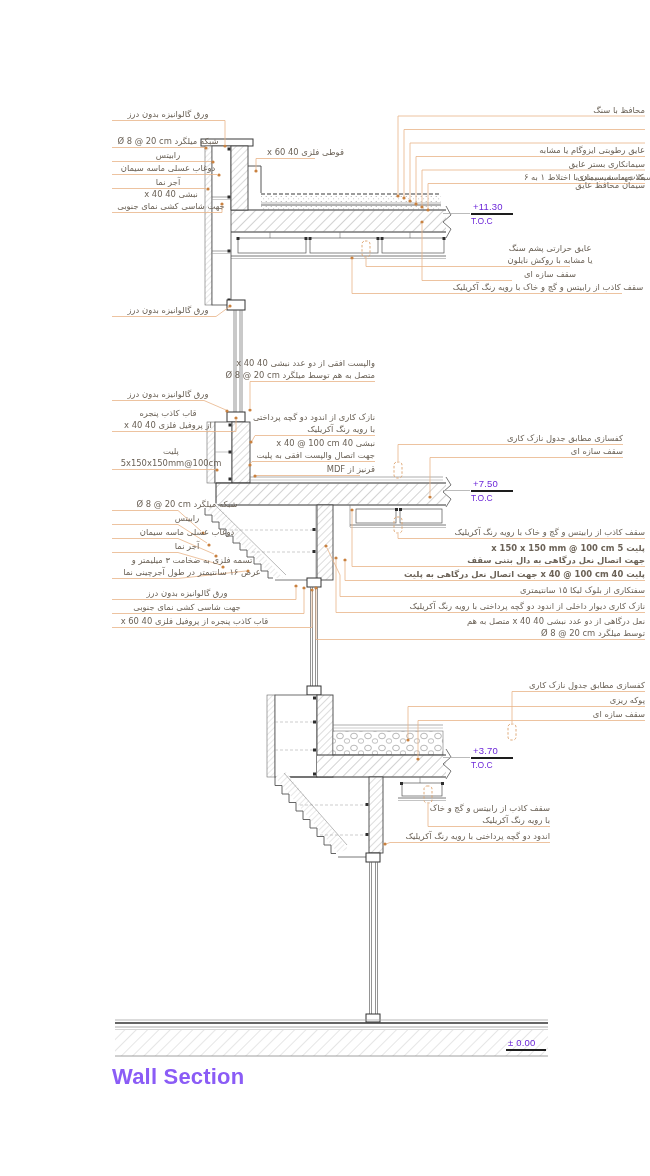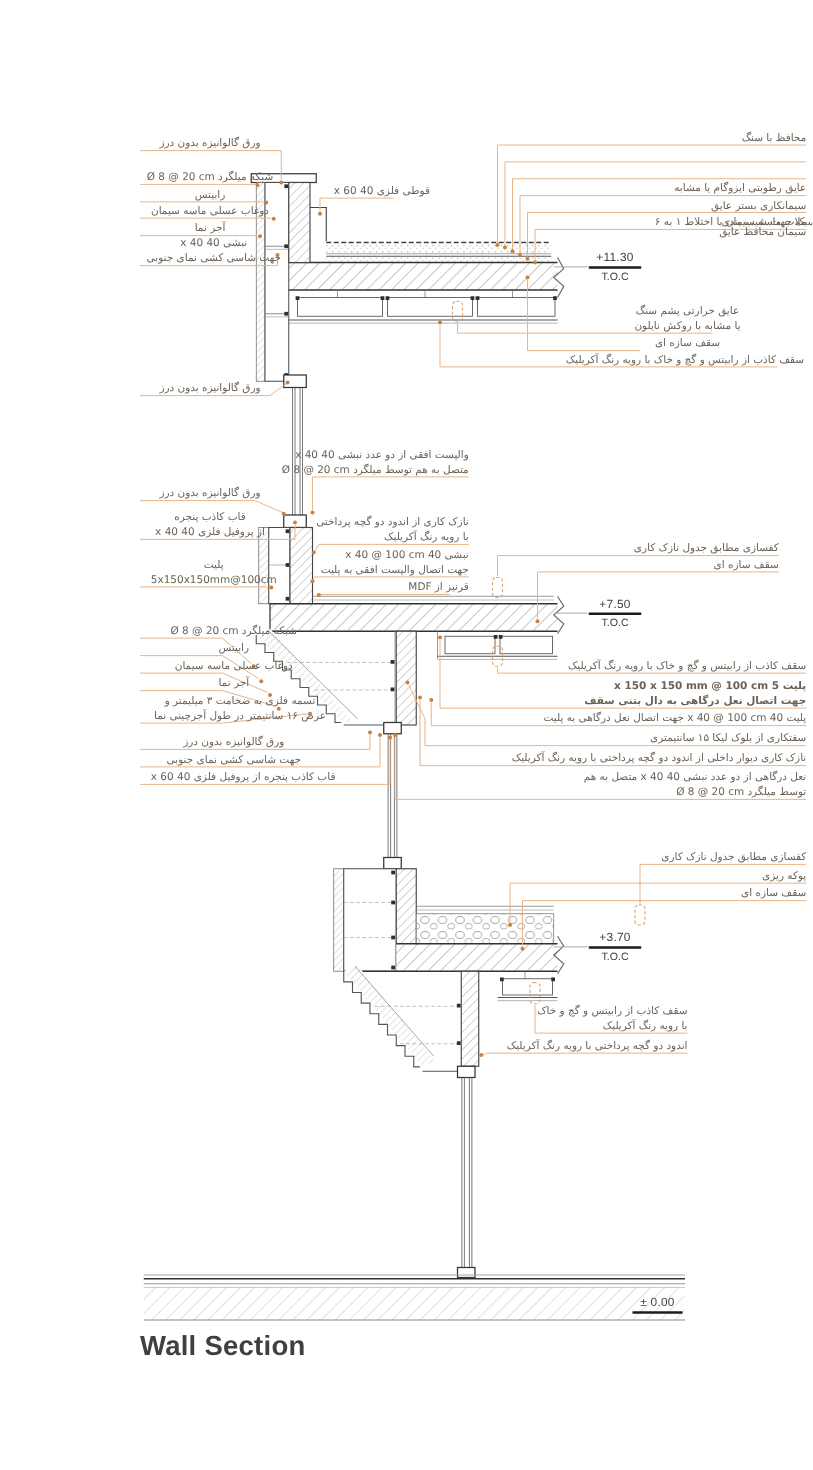--- a/index.html
+++ b/index.html
@@ -2,21 +2,21 @@
 <html><head>
 <meta charset="utf-8">
 <style>
   html,body{margin:0;padding:0;background:#ffffff;}
   #stage{position:relative;width:650px;height:1176px;background:#fff;overflow:hidden;
          font-family:"DejaVu Sans",sans-serif;}
   #drawing{position:absolute;left:0;top:0;}
   .ann{position:absolute;font-size:8.4px;line-height:11.5px;color:#6B6257;direction:rtl;}
   .ann.left{text-align:center;}
   .ann.right{text-align:right;}
-  .level{position:absolute;text-align:center;color:#404040;
+  .level{position:absolute;text-align:left;color:#6d28d9;
          font-family:"Liberation Sans","DejaVu Sans",sans-serif;}
   .lv-val{display:block;font-size:9.5px;letter-spacing:0.2px;border-bottom:2.2px solid #1d1d1d;padding:0 2px 1px 2px;}
   .lv-datum{display:block;font-size:8.5px;padding-top:1px;}
   .title{position:absolute;left:112px;top:1064px;font-family:"Liberation Sans","DejaVu Sans",sans-serif;
          font-weight:bold;font-size:22px;letter-spacing:0.2px;}
 </style>
 </head>
 <body>
 
 <div id="stage">
@@ -406,21 +406,21 @@
       <div class="ann right" style="left: 425px; top: 446px; width: 198px;">
         <div>سقف سازه ای</div>
       </div>
       <div class="ann right" style="left: 395px; top: 527px; width: 250px;">
         <div>سقف کاذب از رابیتس و گچ و خاک با رویه رنگ آکریلیک</div>
       </div>
       <div class="ann right" style="left: 395px; top: 543px; width: 250px; font-weight: bold;">
         <div>پلیت 5 x 150 x 150 mm @ 100 cm</div>
         <div>جهت اتصال نعل درگاهی به دال بتنی سقف</div>
       </div>
-      <div class="ann right" style="left: 385px; top: 569px; width: 260px;">
+      <div class="ann right" style="left: 385px; top: 569px; width: 260px; font-weight: bold;">
         <div>پلیت 40 x 40 @ 100 cm جهت اتصال نعل درگاهی به پلیت</div>
       </div>
       <div class="ann right" style="left: 395px; top: 585px; width: 250px;">
         <div>سفتکاری از بلوک لیکا ۱۵ سانتیمتری</div>
       </div>
       <div class="ann right" style="left: 385px; top: 601px; width: 260px;">
         <div>نازک کاری دیوار داخلی از اندود دو گچه پرداختی با رویه رنگ آکریلیک</div>
       </div>
       <div class="ann right" style="left: 395px; top: 616px; width: 250px;">
         <div>نعل درگاهی از دو عدد نبشی 40 x 40 متصل به هم</div>
@@ -479,15 +479,15 @@
       </div>
       <div class="level" style="left: 471px; top: 745px; width: 42px;">
         <span class="lv-val">+3.70</span>
         <span class="lv-datum">T.O.C</span>
       </div>
       <div class="level" style="left: 462px; top: 1037px; width: 40px; margin-left: 44px;">
         <span class="lv-val">± 0.00</span>
       </div>
     </div>
 
-<div class="title" style="color: #404040;">Wall Section</div>
+<div class="title" style="color: #8b5cf6;">Wall Section</div>
 
 </div>
 
 </body></html>

